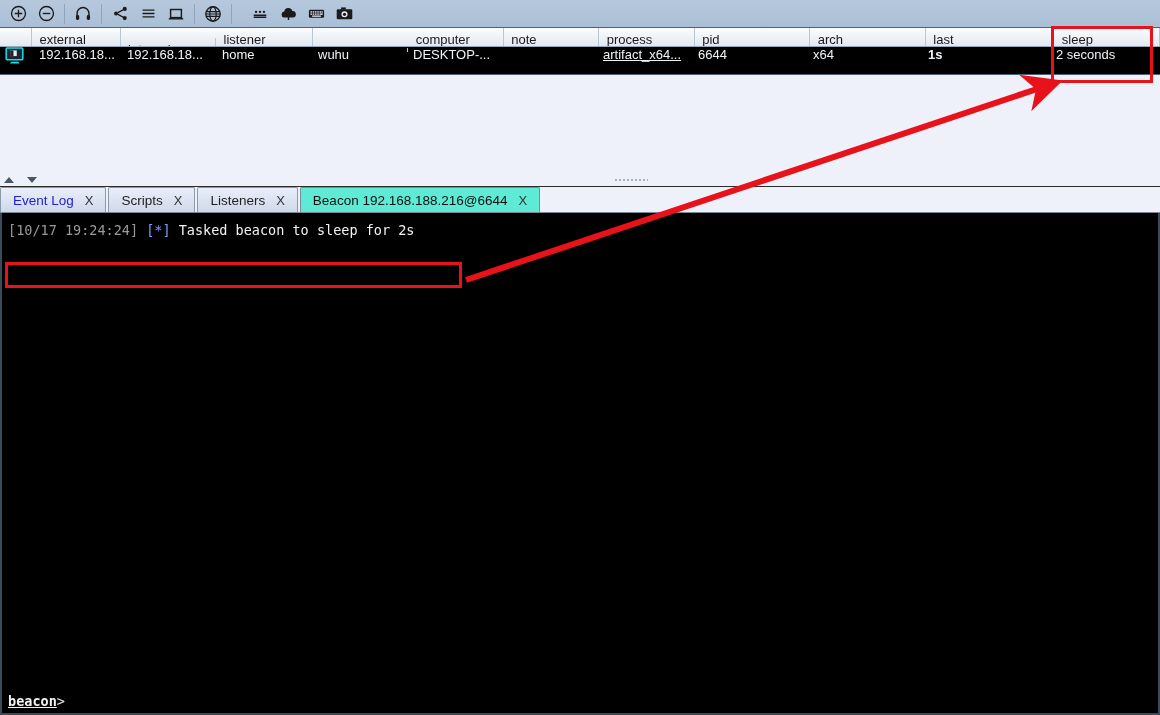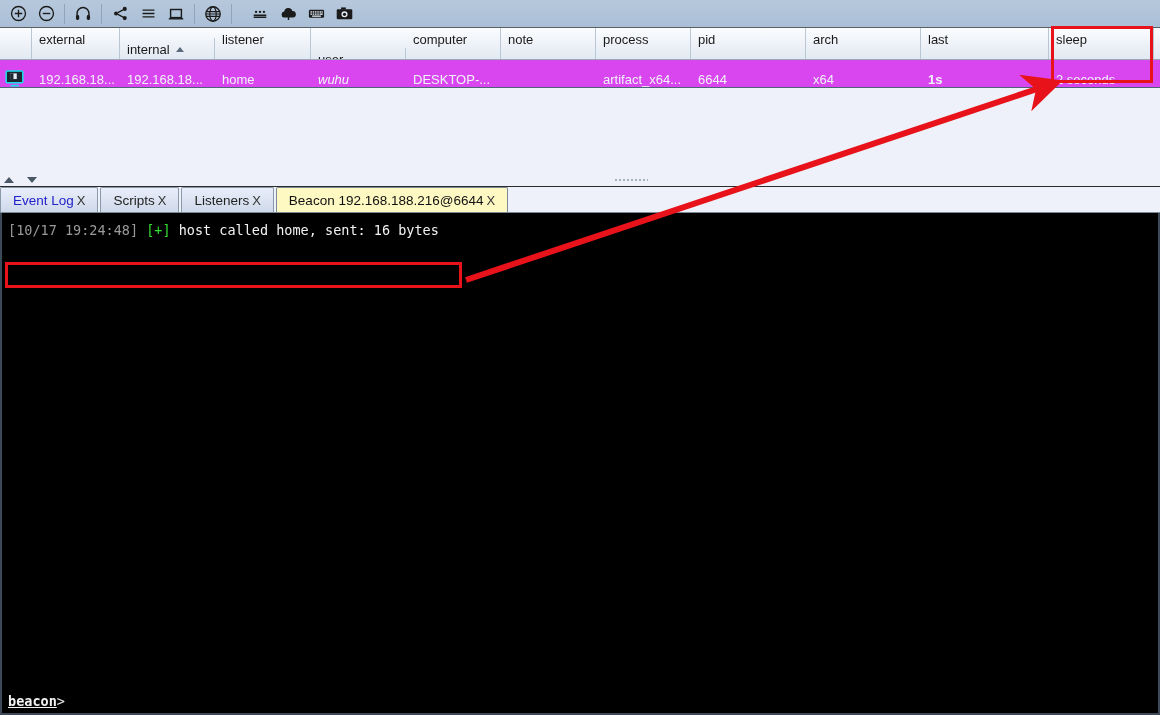--- a/index.html
+++ b/index.html
@@ -29,44 +29,45 @@
   .tb-gap { width: 10px; }
   .tb-btn svg { display: block; }
 
   
   .table-wrap {
     position: absolute; left: 0; top: 28px; width: 1160px; height: 145px;
     background: #eef1f9;
     overflow: hidden;
   }
   .thead {
-    display: flex; height: 32px;
+    display: flex; height: 19px;
     background: linear-gradient(180deg,#fbfcfe 0%, #e2e9f2 100%);
     border-bottom: 1px solid #9aa7b5;
+    justify-content: space-between;
   }
   .th {
     font-size: 13px; color: #1a1a1a;
     padding: 4px 0 0 7px;
     border-right: 1px solid #b9c6d3;
     overflow: hidden; white-space: nowrap;
     position: relative;
     cursor: pointer;
   }
   .th .sort-arrow {
     display: inline-block; margin-left: 6px;
     width: 0; height: 0;
     border-left: 4px solid transparent;
     border-right: 4px solid transparent;
     border-bottom: 5px solid #5a6a7a;
     vertical-align: middle;
     position: relative; top: -1px;
   }
   .trow {
-    display: flex; height: 28px; align-items: flex-end;
-    background: #d946ef; color: #ffffff;
+    display: flex; height: 28px; align-items: flex-start;
+    background: #000000; color: #ffffff;
     border-bottom: 1px solid #4e6378;
     cursor: pointer;
   }
   .td {
     font-size: 13px; color: #f0f4f8;
     padding-left: 7px;
     overflow: hidden; white-space: nowrap; text-overflow: ellipsis;
   }
   .td.icon-cell { padding-left: 5px; display: flex; align-items: center; }
 
@@ -97,30 +98,30 @@
   .tri.down { border-top: 6px solid #4a5766; }
 
   
   .tabbar {
     position: absolute; left: 0; top: 187px; width: 1160px; height: 26px;
     background: #eef1f9;
     display: flex; align-items: flex-end;
     border-bottom: 1px solid #7b8a99;
   }
   .tab {
-    height: 25px; display: flex; align-items: center; gap: 1px;
+    height: 25px; display: flex; align-items: center; gap: 9px;
     padding: 0 10px 0 12px; margin-right: 2px;
     font-size: 13.5px; color: #222;
     background: linear-gradient(180deg,#e9eefa 0%, #cfd9ea 100%);
     border: 1px solid #8a99a8; border-bottom: none;
     border-radius: 2px 2px 0 0;
     cursor: pointer;
   }
   .tab.active {
-    background: #fef9c3;
+    background: #5eead4;
     border-color: #7b8a99;
     color: #111;
     position: relative; z-index: 3;
   }
   .tab .lbl.link { color: #2222cc; }
   .tab .close {
     font-size: 13px; color: #333; font-weight: 400;
     padding: 0 2px; cursor: pointer;
   }
 
@@ -299,24 +300,24 @@
             <svg width="19" height="17" viewBox="0 0 20 18">
               <rect x="1.2" y="1" width="17.6" height="12.4" rx="1" fill="#1d2630" stroke="#19e0e8" stroke-width="1.6"></rect>
               <rect x="5.4" y="3.6" width="7" height="6" fill="#e8edf3"></rect>
               <rect x="5.4" y="3.6" width="3.5" height="6" fill="#1d2630"></rect>
               <path d="M6.6 15.6h7.4l1.4 1.8H5.2z" fill="#19e0e8"></path>
             </svg>
           </div>
           <div class="td" style="width: 88px;">192.168.18...</div>
           <div class="td" style="width: 95px;">192.168.18...</div>
           <div class="td" style="width: 96px;">home</div>
-          <div class="td" style="width: 95px; font-style: italic;">wuhu</div>
+          <div class="td" style="width: 95px;">wuhu</div>
           <div class="td" style="width: 95px;">DESKTOP-...</div>
           <div class="td" style="width: 95px;"></div>
-          <div class="td" style="width: 95px;">artifact_x64...</div>
+          <div class="td" style="width: 95px; text-decoration: underline;">artifact_x64...</div>
           <div class="td" style="width: 115px;">6644</div>
           <div class="td" style="width: 115px;">x64</div>
           <div class="td" style="width: 128px; font-weight: bold;">1s</div>
           <div class="td" style="width: 105px;">2 seconds</div>
         </div>
       </div>
   </div>
 
   <div class="splitter">
     <div class="split-dots"></div>
@@ -339,21 +340,21 @@
         <span class="lbl">Listeners</span>
         <span class="close">X</span>
       </div>
       <div class="tab active">
         <span class="lbl">Beacon 192.168.188.216@6644</span>
         <span class="close">X</span>
       </div>
     </div>
 
   <div class="console" id="console">
-      <div class="cline"><span class="c-ts">[10/17 19:24:48]</span> <span class="c-plus">[+]</span><span class="c-txt"> host called home, sent: 16 bytes</span></div>
+      <div class="cline"><span class="c-ts">[10/17 19:24:24]</span> <span class="c-star">[*]</span><span class="c-txt"> Tasked beacon to sleep for 2s</span></div>
     </div>
 
   <div class="statusbar">
     <span class="st-host">[DESKTOP-6DBQCEP]</span><span> - x64 |  wuhu | 6644 - x64</span>
   </div>
 
   <div class="promptbar">
     <span class="pt">beacon</span><span>&gt;</span>
     <input class="prompt-input" value="" placeholder="" style="">
   </div>

